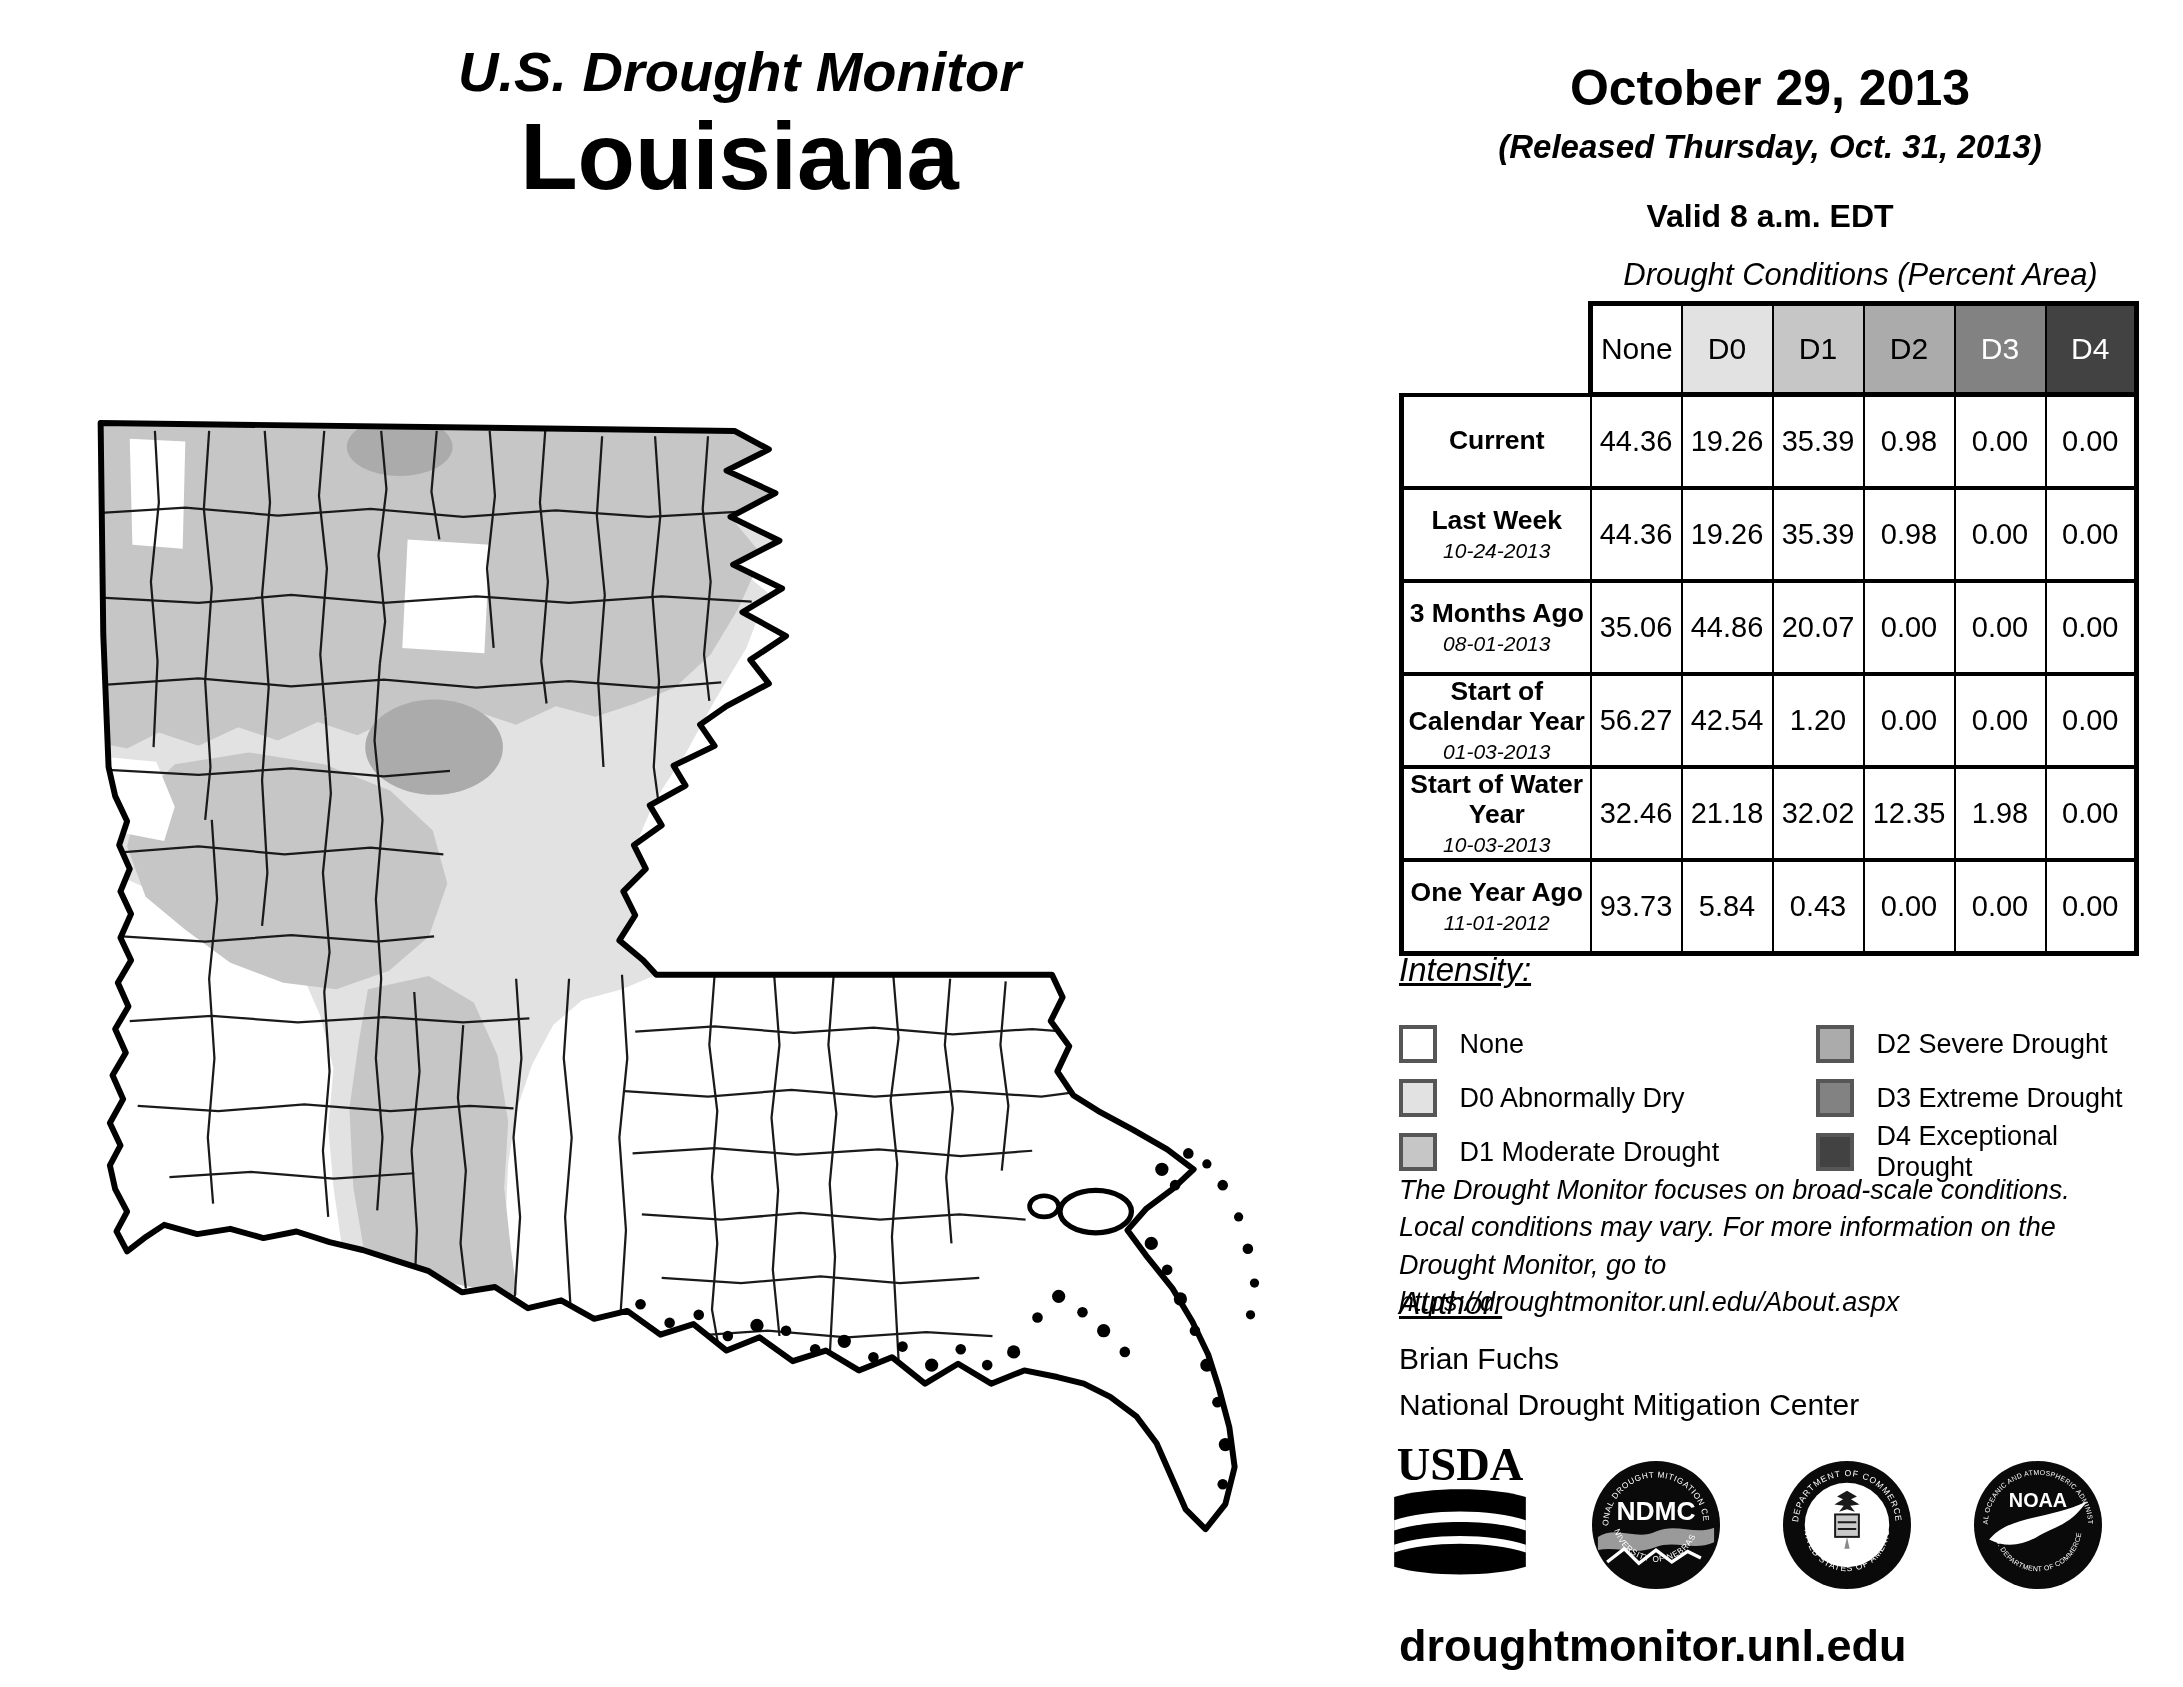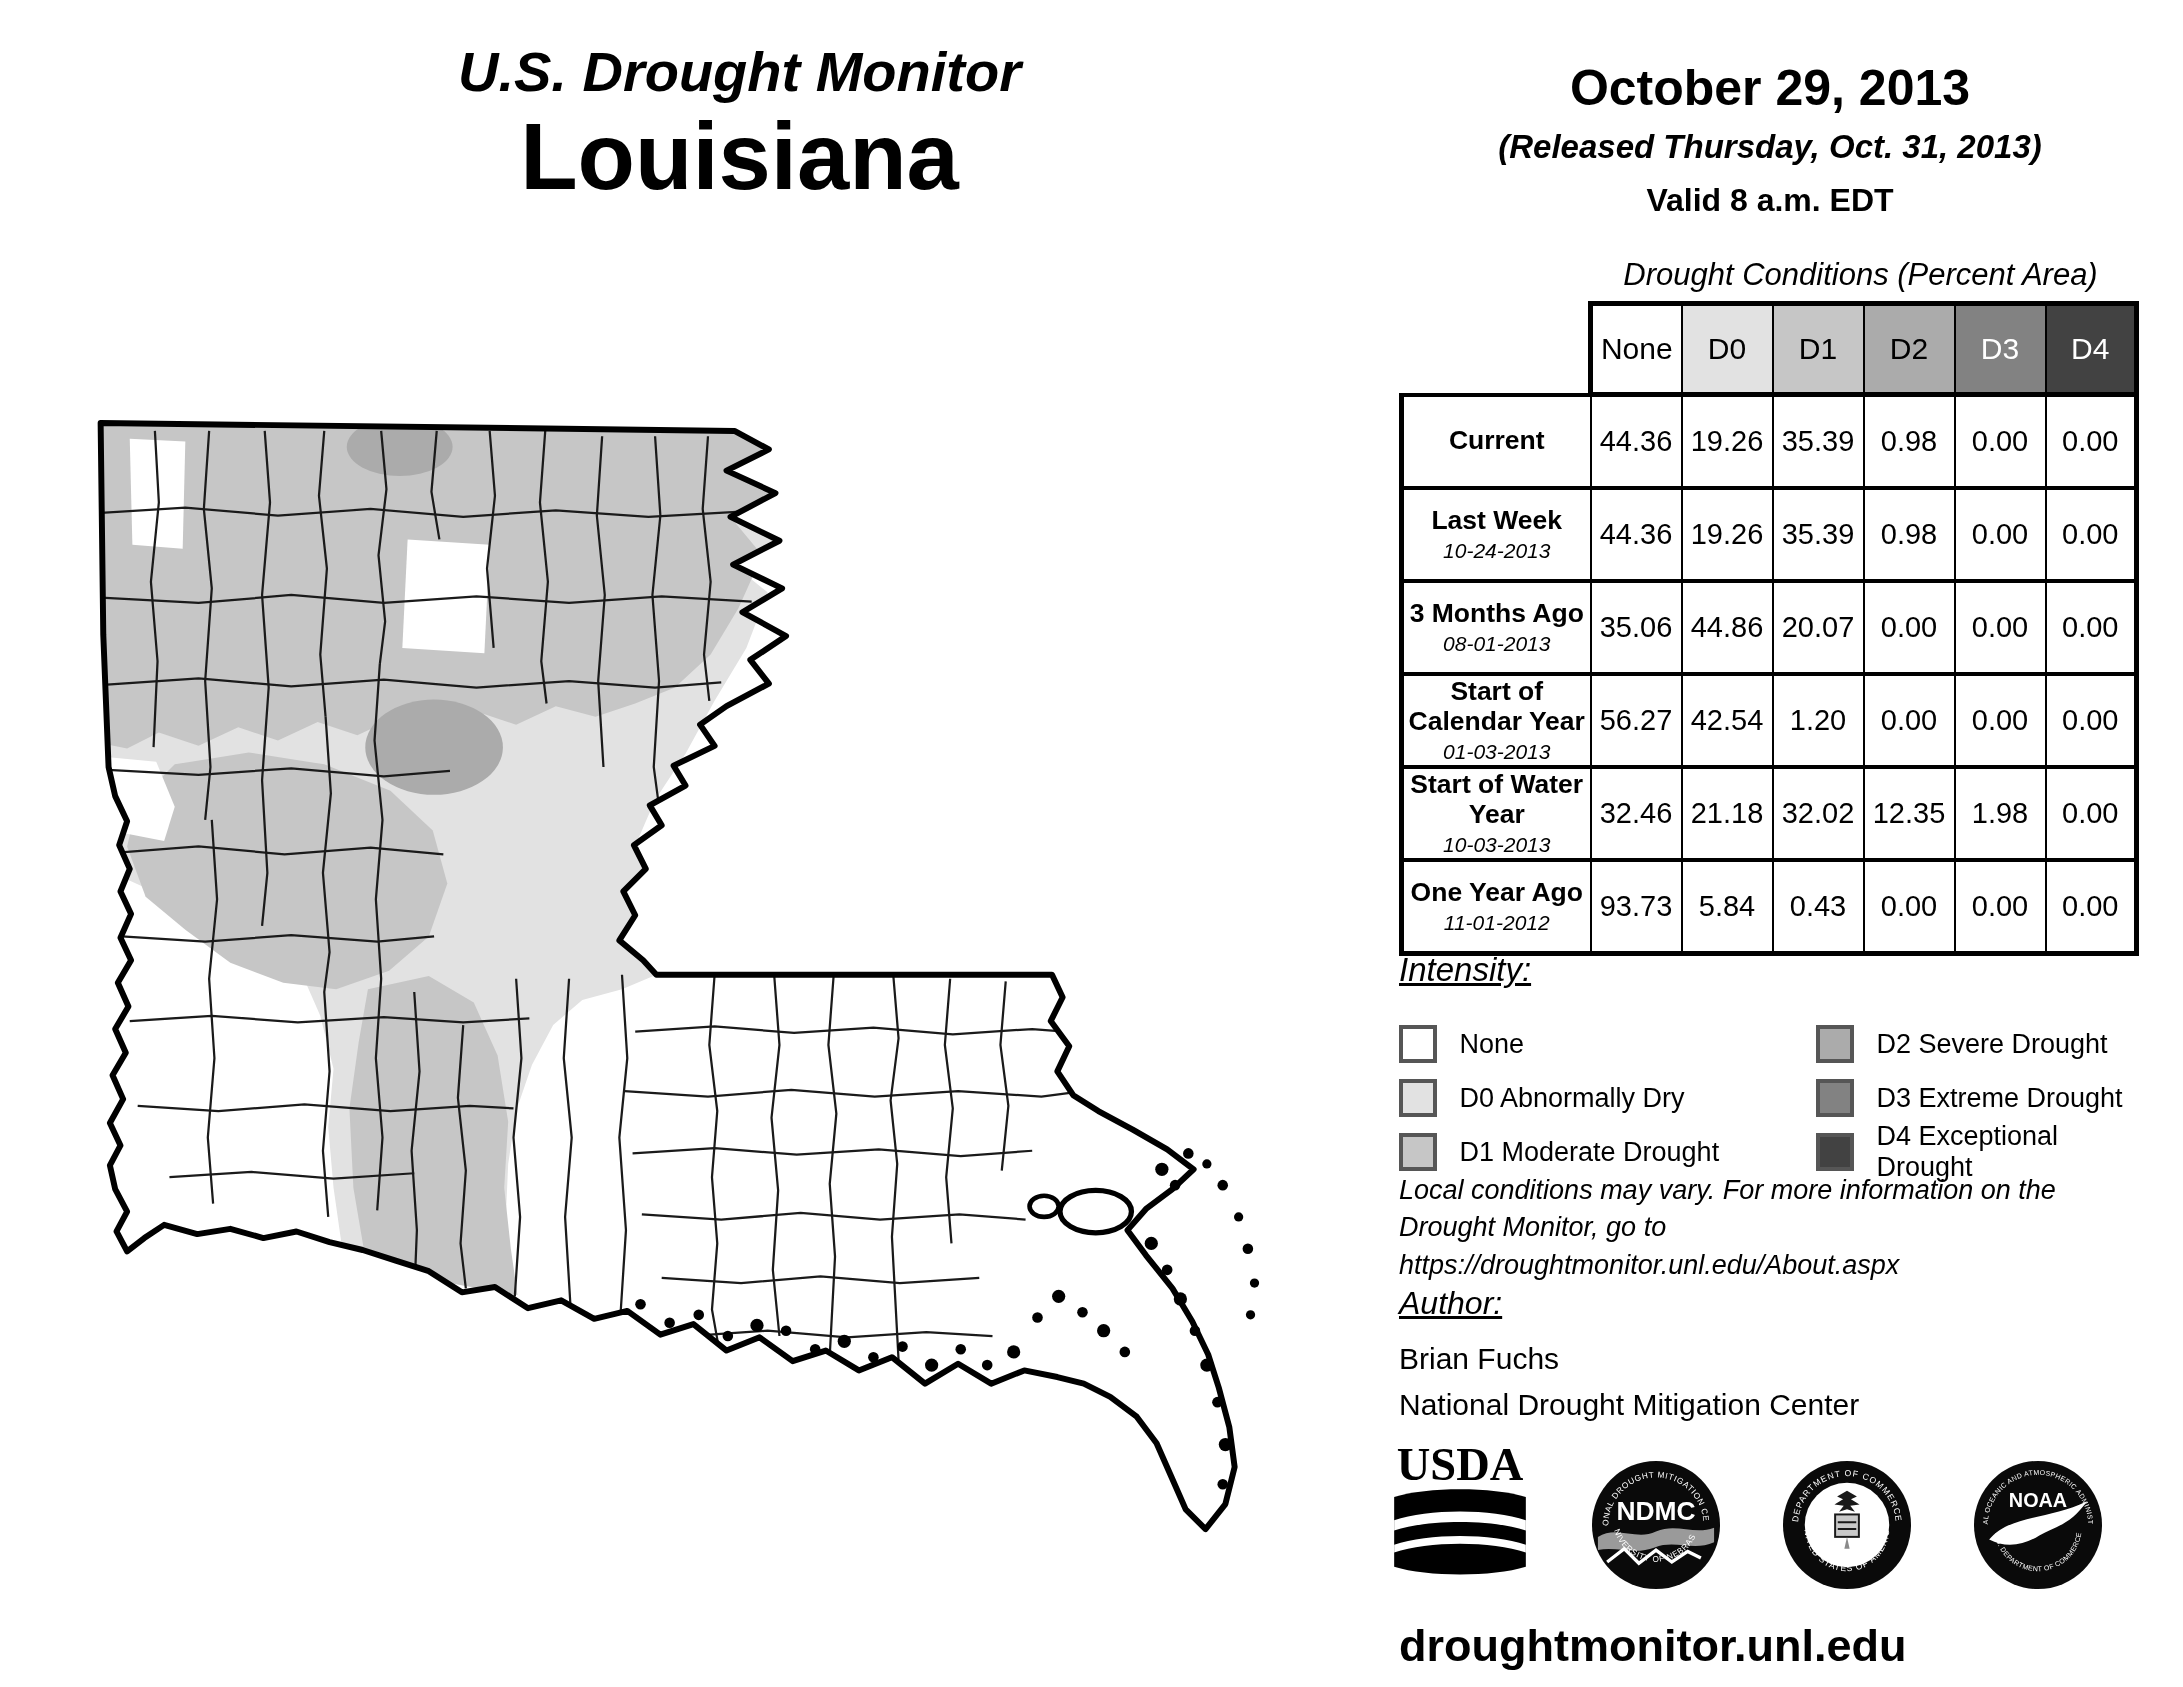--- a/index.html
+++ b/index.html
@@ -7,21 +7,21 @@
        font-family:"Liberation Sans","DejaVu Sans",sans-serif;color:#000;}
   .abs{position:absolute;}
 
   
   .title-block{left:0;top:41px;width:1389px;text-align:center;padding-left:45px;}
   .us-title{font-size:56px;font-weight:bold;font-style:italic;line-height:1.1;}
   .state-title{font-size:94px;font-weight:bold;line-height:1.15;}
   .date-block{left:1416px;top:61px;width:708px;text-align:center;}
   .map-date{font-size:50px;font-weight:bold;line-height:1.1;}
   .released{font-size:33px;font-weight:bold;font-style:italic;margin-top:12px;}
-  .valid{font-size:32px;font-weight:bold;margin-top:16px;}
+  .valid{font-size:32px;font-weight:bold;margin-top:32px;}
 
   
   .tbl-title{left:1581px;top:257px;width:559px;text-align:center;
              font-size:31px;font-style:italic;}
   table.dm{border-collapse:collapse;table-layout:fixed;}
   table.dm col.lblcol{width:189px;}
   table.dm col.datacol{width:91px;}
   table.dm th,table.dm td{padding:0;text-align:center;vertical-align:middle;}
   thead th{height:86px;font-size:30px;font-weight:normal;border:2.6px solid #000;
            border-top-width:5.3px;border-bottom-width:5.3px;}
@@ -198,20 +198,21 @@
       <span class="legend-label">D1 Moderate Drought</span>
     </div>
     <div class="legend-item">
       <span class="swatch" style="background-color: rgb(66, 66, 66);"></span>
       <span class="legend-label">D4 Exceptional Drought</span>
     </div>
   </div>
 </div>
 
 <div class="abs disclaimer">
+  <div>The Drought Monitor focuses on broad-scale conditions.</div>
   <div>Local conditions may vary. For more information on the</div>
   <div>Drought Monitor, go to https://droughtmonitor.unl.edu/About.aspx</div>
 </div>
 
 <div class="abs author">
   <div class="author-head">Author:</div>
   <div class="author-line">Brian Fuchs</div>
   <div class="author-line">National Drought Mitigation Center</div>
 </div>
 

